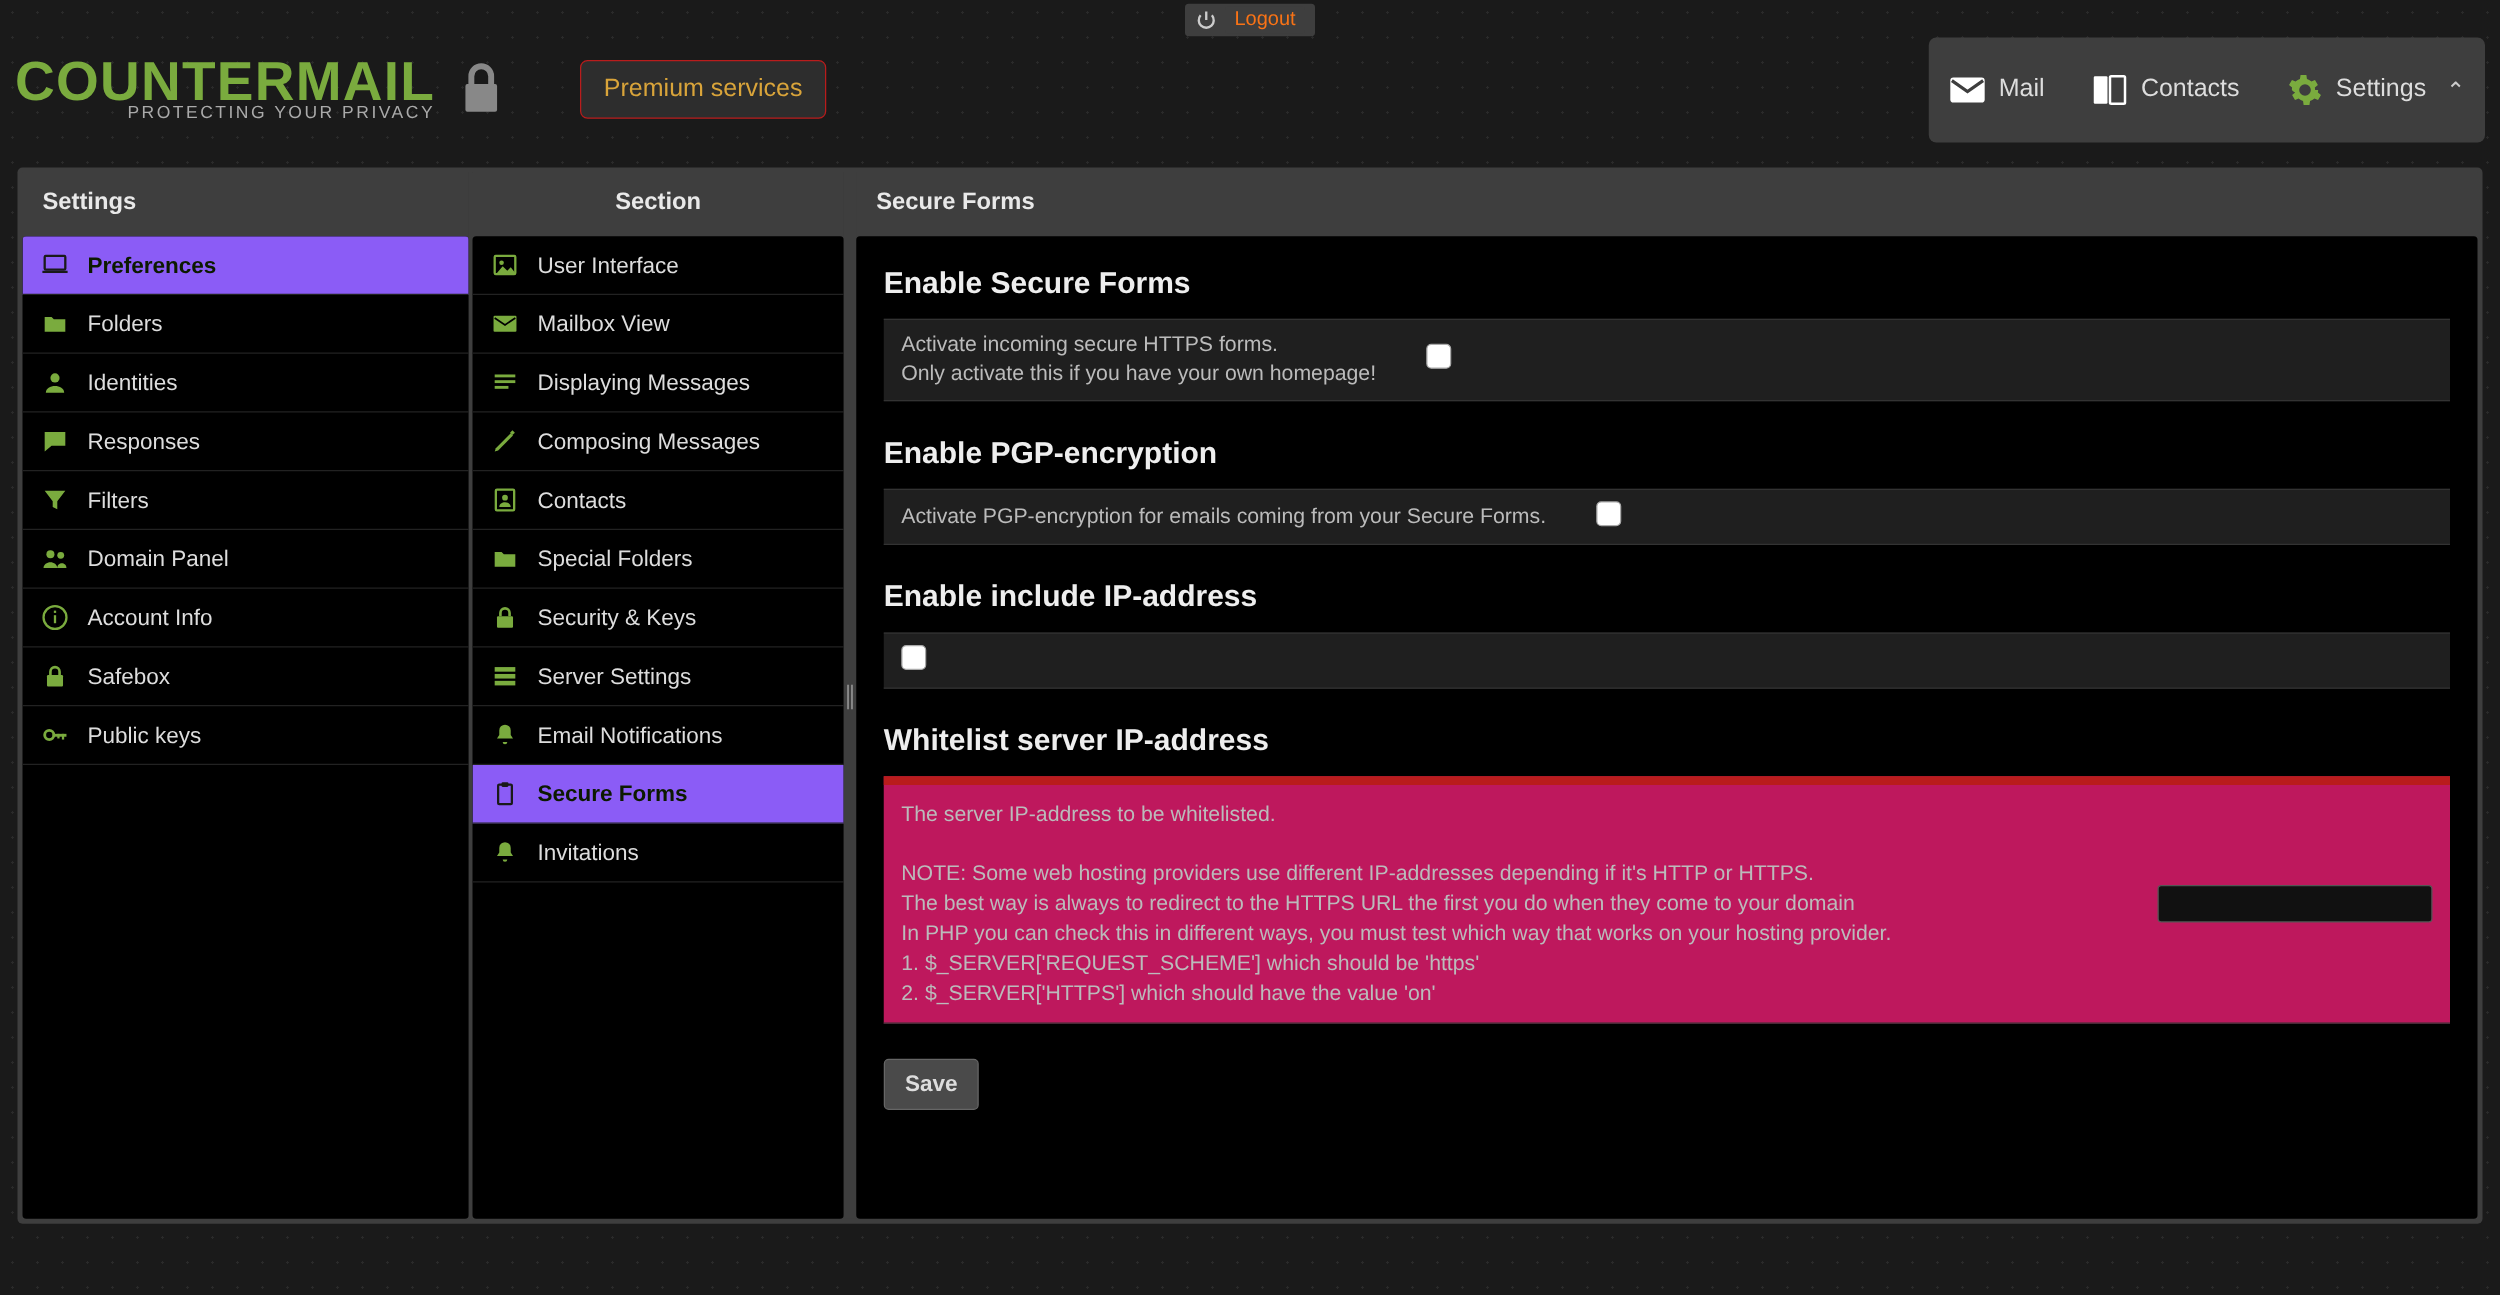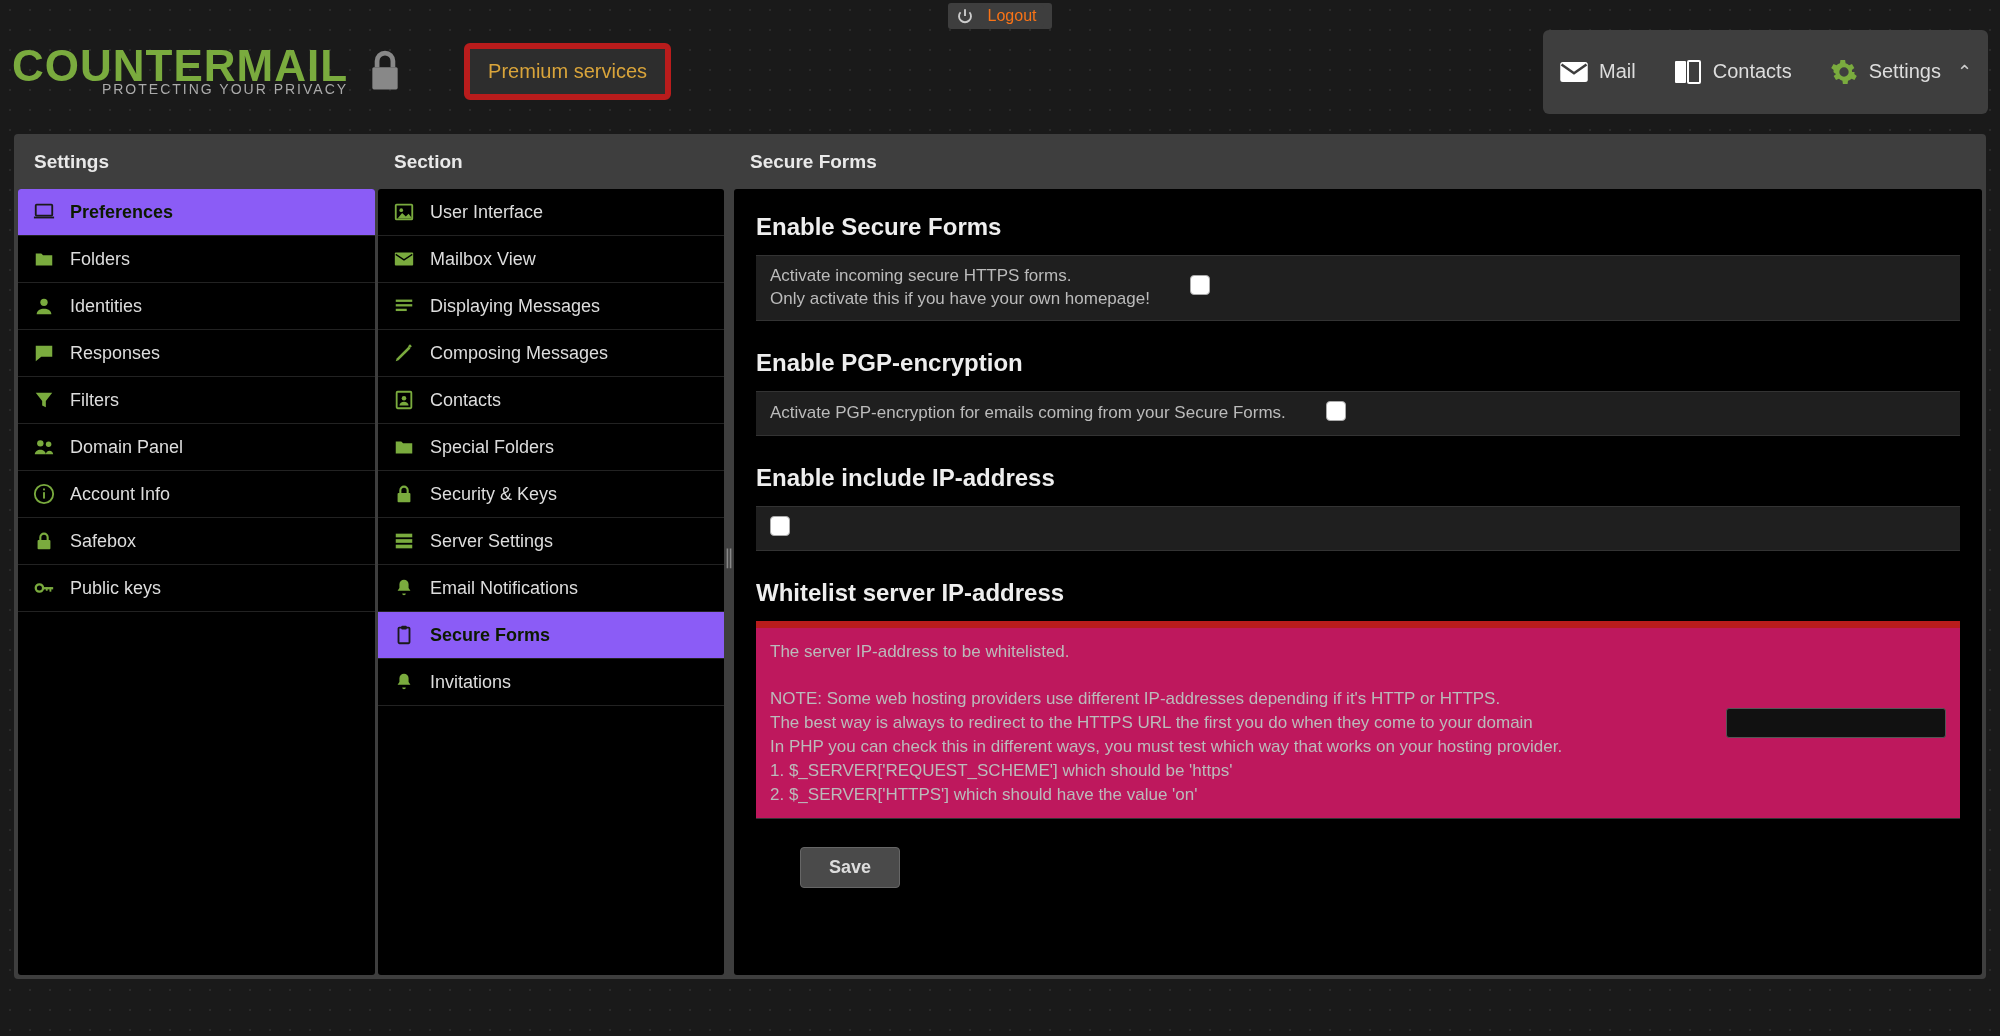--- a/index.html
+++ b/index.html
@@ -41,21 +41,21 @@
     letter-spacing: 1px;
     font-family: Arial, sans-serif;
   }
   .logo-sub {
     font-size: 14px;
     color: #aaa;
     letter-spacing: 2px;
     text-align: right;
   }
   .premium {
-    border: 6px solid #b91c1c;
+    border: 1px solid #b91c1c;
     background: #2d2d2d;
     color: #d9a43a;
     font-size: 20px;
     padding: 11px 18px;
     border-radius: 6px;
     cursor: pointer;
     margin-left: 60px;
   }
   .navbar {
     display: flex;
@@ -83,21 +83,21 @@
     border-radius: 4px;
     padding: 4px;
     display:flex;
     height: 845px;
   }
   .col {
     display:flex;
     flex-direction:column;
   }
   .col1 { width: 357px; }
-  .col2 { width: 346px; }
+  .col2 { width: 297px; text-align: center; }
   .col3 { flex: 1; }
   .col-title {
     font-size: 19px;
     font-weight: bold;
     color: #e9e9e9;
     padding: 13px 16px 16px 16px;
     background: #3e3e3e;
   }
   .list {
     background: #000;
@@ -192,23 +192,22 @@
   }
   .multiline .txt { line-height:1.4; white-space:pre-line; flex:1;}
   .save-row { margin-top: 26px; }
   .save-btn {
     background:#4a4a4a;
     color:#ddd;
     border:1px solid #666;
     border-radius:4px;
     font-size:18px;
     font-weight:bold;
-    padding:9px 28px;
+    padding:9px 16px;
     cursor:pointer;
-    margin-left:44px;
   }
   .col-gap { width:3px; background:#3e3e3e;}
 </style>
 </head>
 <body>
 
 <div class="topbar">
   <span>support@countermail.com</span>
   <span class="logout">
     <svg width="18" height="18" viewBox="0 0 24 24" fill="none" stroke="#ccc" stroke-width="2.5">

